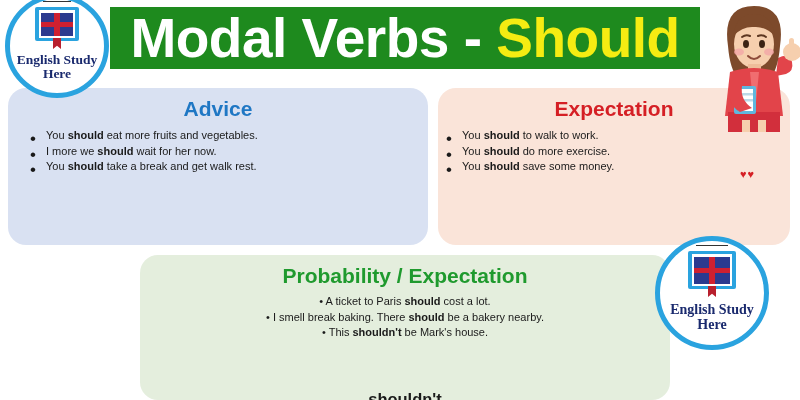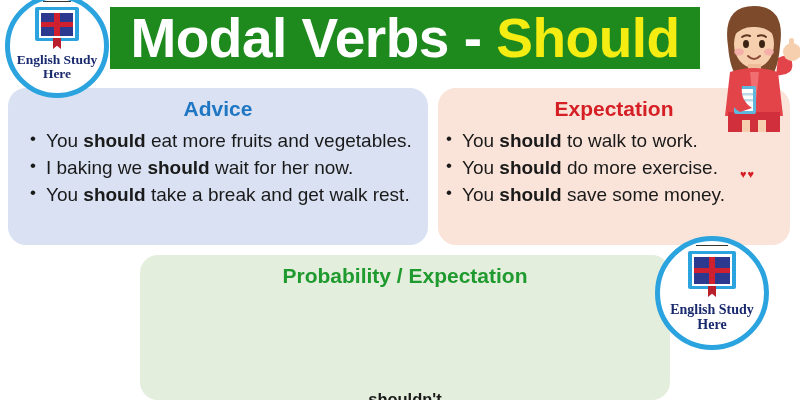--- a/index.html
+++ b/index.html
@@ -177,21 +177,21 @@
   .head-advice { color: #1f77c4; }
   .head-obligation { color: #d51f25; }
   .head-probability { color: #1f9a2e; }
 
   .bullets {
     list-style: none;
     margin: 0;
     padding: 9px 0 0 0;
   }
   .bullets li {
-    font-size: 19px;
+    font-size: 11px;
     color: #1a1a1a;
     line-height: 1.42;
     position: relative;
   }
   .panel-advice .bullets { padding-left: 22px; padding-right: 8px; }
   .panel-advice .bullets li { padding-left: 16px; }
   .panel-obligation .bullets { padding-left: 8px; padding-right: 8px; }
   .panel-obligation .bullets li { padding-left: 16px; }
   .panel-advice .bullets li::before,
   .panel-obligation .bullets li::before {
@@ -294,36 +294,41 @@
       <path d="M30 86 q-4 18 10 26 l12 -4 q-12 -8 -10 -22z" fill="#e2444a"></path>
     </svg>
   </div>
 
   <span class="hearts">♥♥</span>
 
   <div class="panel panel-advice">
     <div class="panel-heading head-advice">Advice</div>
     <ul class="bullets">
       <li><span>You </span><b>should</b><span> eat more fruits and vegetables.</span></li>
-      <li><span>I baking we </span><b>should</b><span> wait for her now.</span></li>
+      <li><span>I more we </span><b>should</b><span> wait for her now.</span></li>
       <li><span>You </span><b>should</b><span> take a break and get walk rest.</span></li>
     </ul>
   </div>
 
   <div class="panel panel-obligation">
     <div class="panel-heading head-obligation">Expectation</div>
     <ul class="bullets">
       <li><span>You </span><b>should</b><span> to walk to work.</span></li>
       <li><span>You </span><b>should</b><span> do more exercise.</span></li>
       <li><span>You </span><b>should</b><span> save some money.</span></li>
     </ul>
   </div>
 
   <div class="panel panel-probability">
     <div class="panel-heading head-probability">Probability / Expectation</div>
+    <ul class="bullets">
+      <li><span>A ticket to Paris </span><b>should</b><span> cost a lot.</span></li>
+      <li><span>I smell break baking. There </span><b>should</b><span> be a bakery nearby.</span></li>
+      <li><span>This </span><b>shouldn't</b><span> be Mark's house.</span></li>
+    </ul>
   </div>
 
   <div class="cutoff-line">shouldn't</div>
 
   <div class="badge badge-tl">
     <div class="badge-book">
       <div class="lines"></div>
       <div class="cover"></div>
       <div class="pages"></div>
       <div class="flag"></div>

